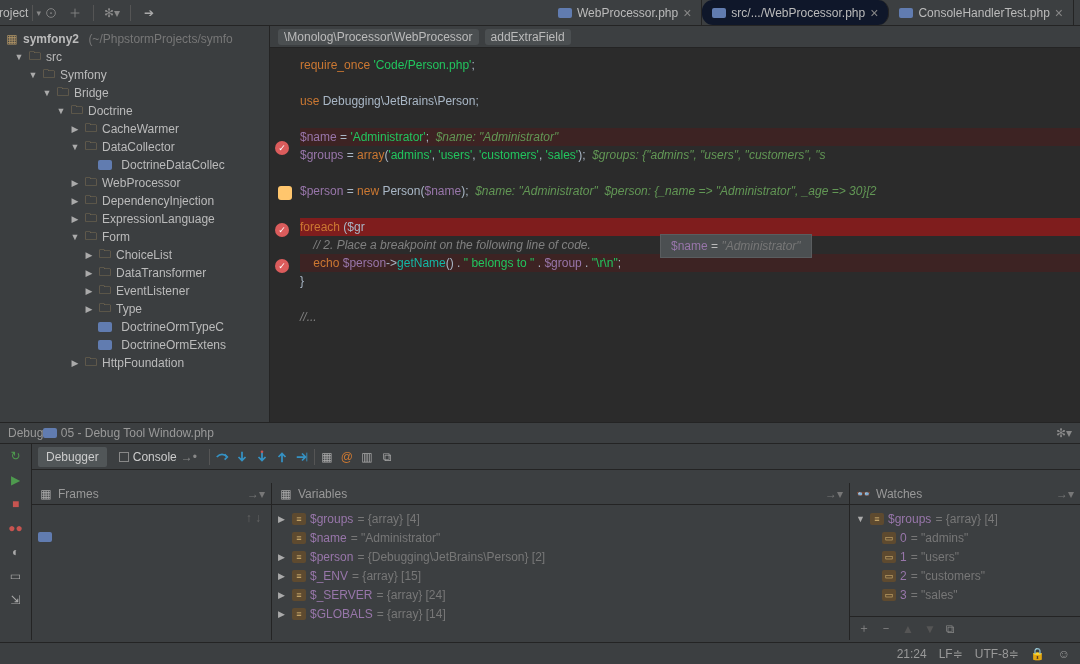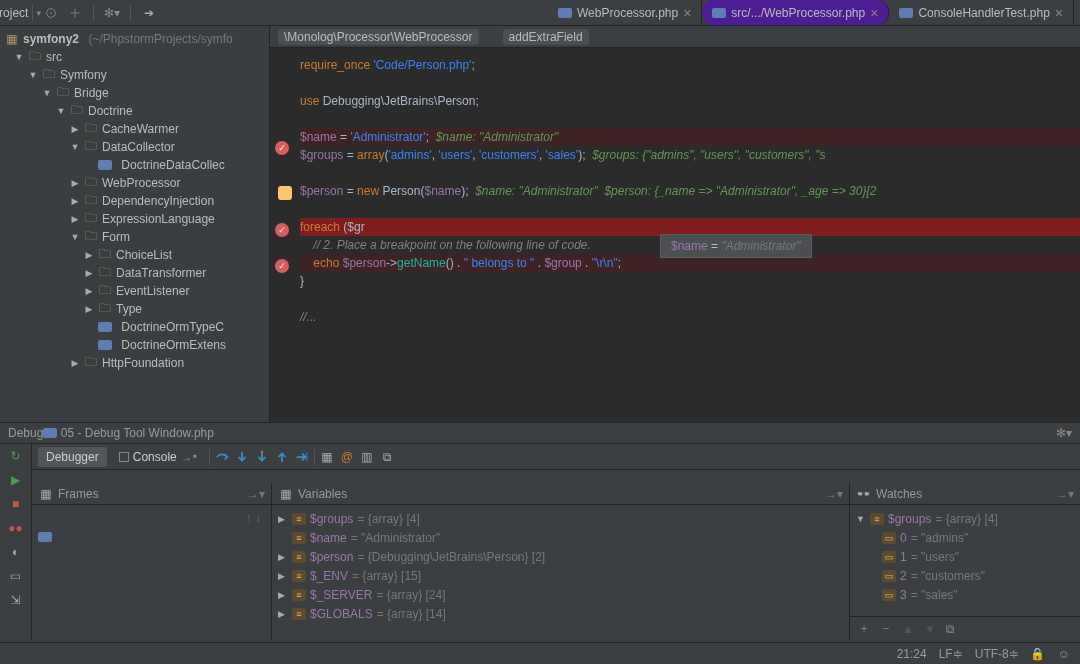--- a/index.html
+++ b/index.html
@@ -5,40 +5,40 @@
 * { margin:0; padding:0; box-sizing:border-box; font-family:"Segoe UI",Arial,sans-serif; font-size:12px; }
 body { background:#3c3f41; color:#bbb; width:1080px; height:664px; overflow:hidden; position:relative; }
 .row { display:flex; align-items:center; }
 .toolbar { height:26px; background:#3c3f41; border-bottom:1px solid #242424; padding:0 6px; gap:8px; }
 .toolbar .sep { width:1px; height:16px; background:#555; margin:0 2px; }
 .icon { display:inline-flex; align-items:center; justify-content:center; width:16px; height:16px; color:#aaa; }
 .icon svg { width:14px; height:14px; }
 .project-btn { display:flex; align-items:center; gap:4px; color:#bbb; }
 .tabs { display:flex; margin-left:auto; height:100%; }
 .tab { display:flex; align-items:center; gap:5px; padding:0 10px; border-right:1px solid #242424; background:#3c3f41; cursor:pointer; }
-.tab.active { background:#4c1d95;border-radius:11px; }
+.tab.active { background:#0f172a;border-radius:11px; }
 .tab .close { color:#888; font-size:14px; line-height:1; }
 .php-icon { width:14px; height:10px; background:#617cb0; border-radius:2px; display:inline-block; }
 .main { display:flex; height:396px; }
 .sidebar { width:270px; background:#3b3e40; overflow:hidden; border-right:1px solid #242424; }
 .tree { padding:4px 0; }
 .tree-row { display:flex; align-items:center; height:18px; padding-left:4px; gap:3px; white-space:nowrap; cursor:pointer; }
 .tree-row .arrow { width:10px; text-align:center; color:#aaa; font-size:9px; }
 .tree-row .folder { color:#b39666; }
 .tree-row .name { color:#bbb; }
 .tree-row .dim { color:#777; }
 .editor { flex:1; background:#2b2b2b; overflow:hidden; position:relative; }
-.crumb-bar { height:22px; background:#3c3f41; display:flex; align-items:center; padding-left:8px; gap:24px; border-bottom:1px solid #242424;}
+.crumb-bar { height:22px; background:#3c3f41; display:flex; align-items:center; padding-left:8px; gap:6px; border-bottom:1px solid #242424;}
 .crumb { background:#4b4f51; padding:1px 6px; border-radius:3px; color:#bbb; }
 .gutter { position:absolute; left:0; top:22px; width:24px; }
 .bp { width:14px; height:14px; border-radius:50%; background:#db5c5c; margin:3px auto; }
 .bp.check::after { content:"✓"; color:#fff; font-size:9px; display:block; text-align:center; line-height:14px; }
 .code { font-family:Menlo,Consolas,monospace; font-size:13px; padding:8px 0 8px 30px; line-height:18px; color:#a9b7c6; white-space:pre; }
 .kw { color:#cc7832; }
-.str { color:#3b82f6; }
+.str { color:#22c55e; }
 .var { color:#9876aa; }
 .fn { color:#14b8a6; font-style:normal; }
 .cmt { color:#808080; font-style:italic; }
 .hint { color:#629755; font-style:italic; }
 .hl-line { background:#7f1d1d; display:inline-block; width:100%; }
 .bp-line { background:#3d2323; display:inline-block; width:100%; }
 .tooltip { position:absolute; left:390px; top:208px; background:#4b4f51; border:1px solid #5a5d5f; padding:4px 10px; color:#bbb; font-family:Menlo,Consolas,monospace; }
 .tooltip .hint { color:#777; }
 .debug-status { height:22px; background:#3c3f41; border-top:1px solid #242424; border-bottom:1px solid #242424; display:flex; align-items:center; padding:0 8px; color:#999; }
 .debug-area { display:flex; height:196px; }

